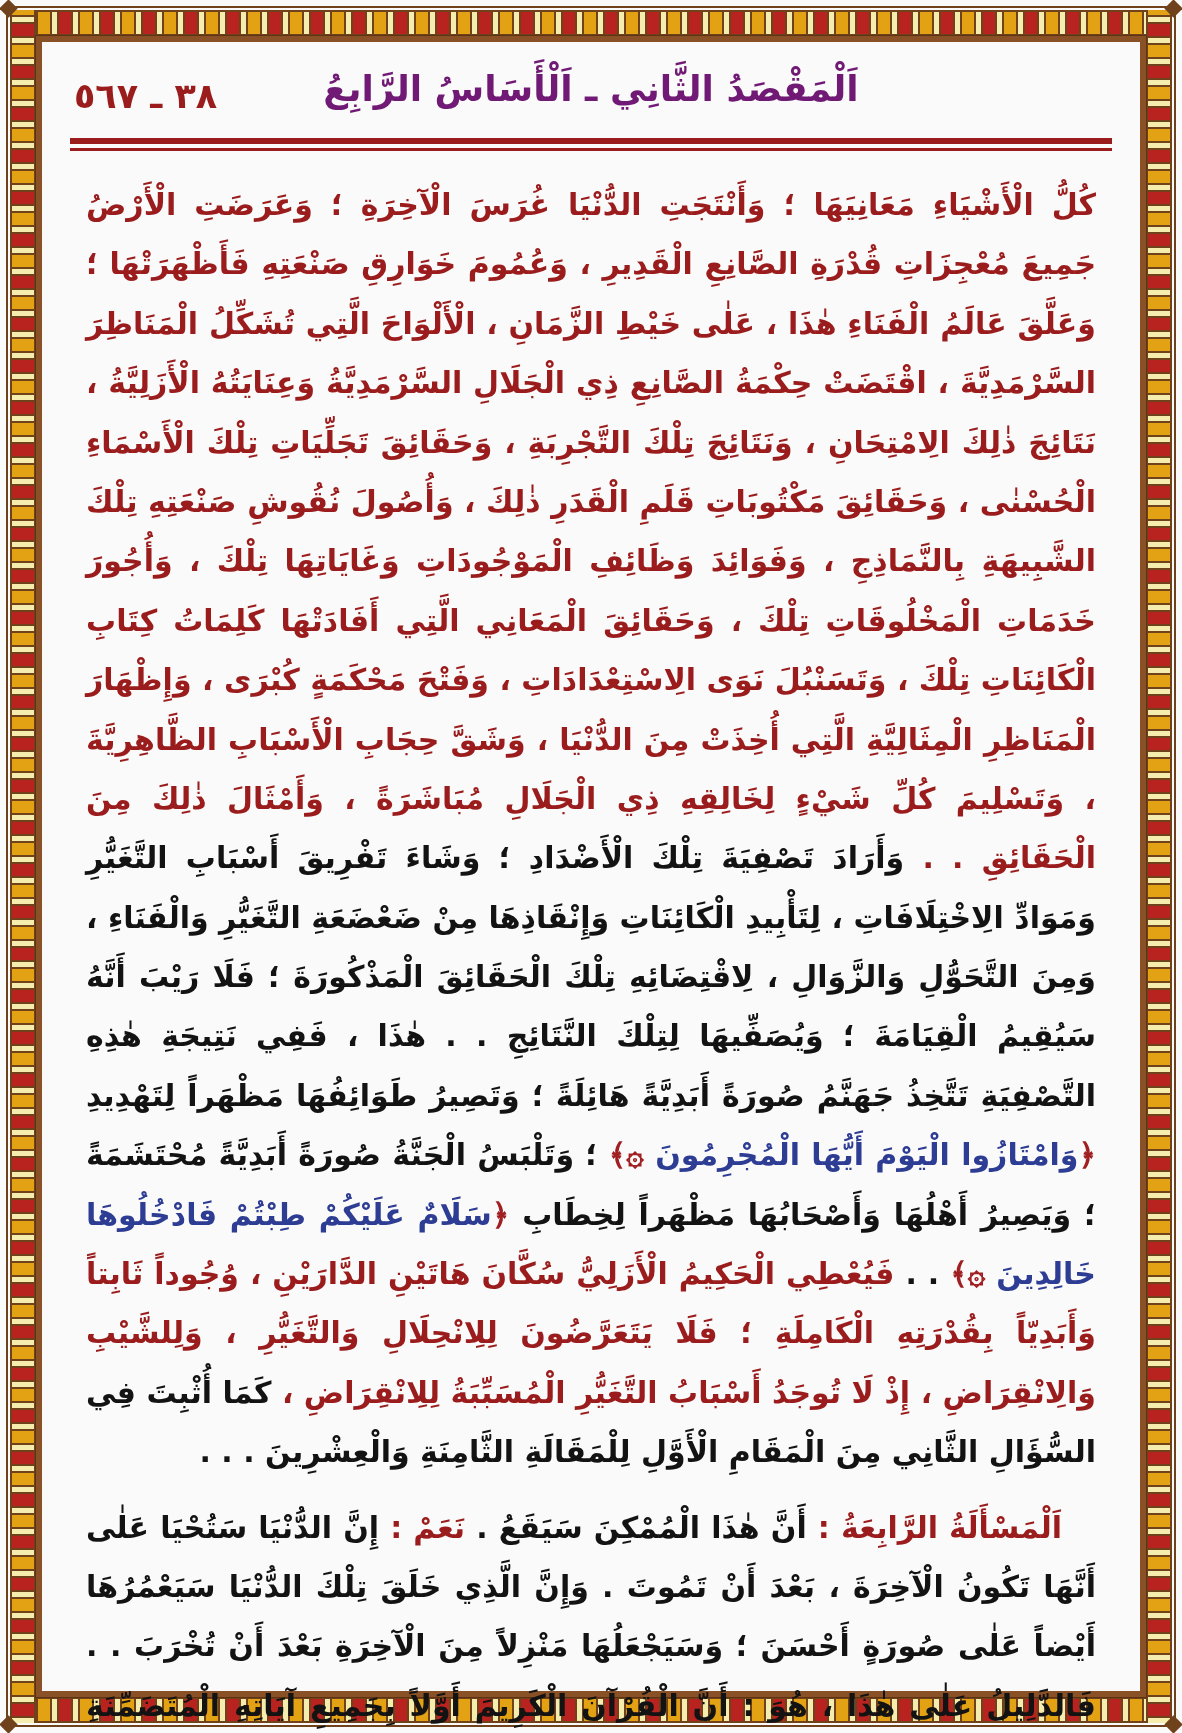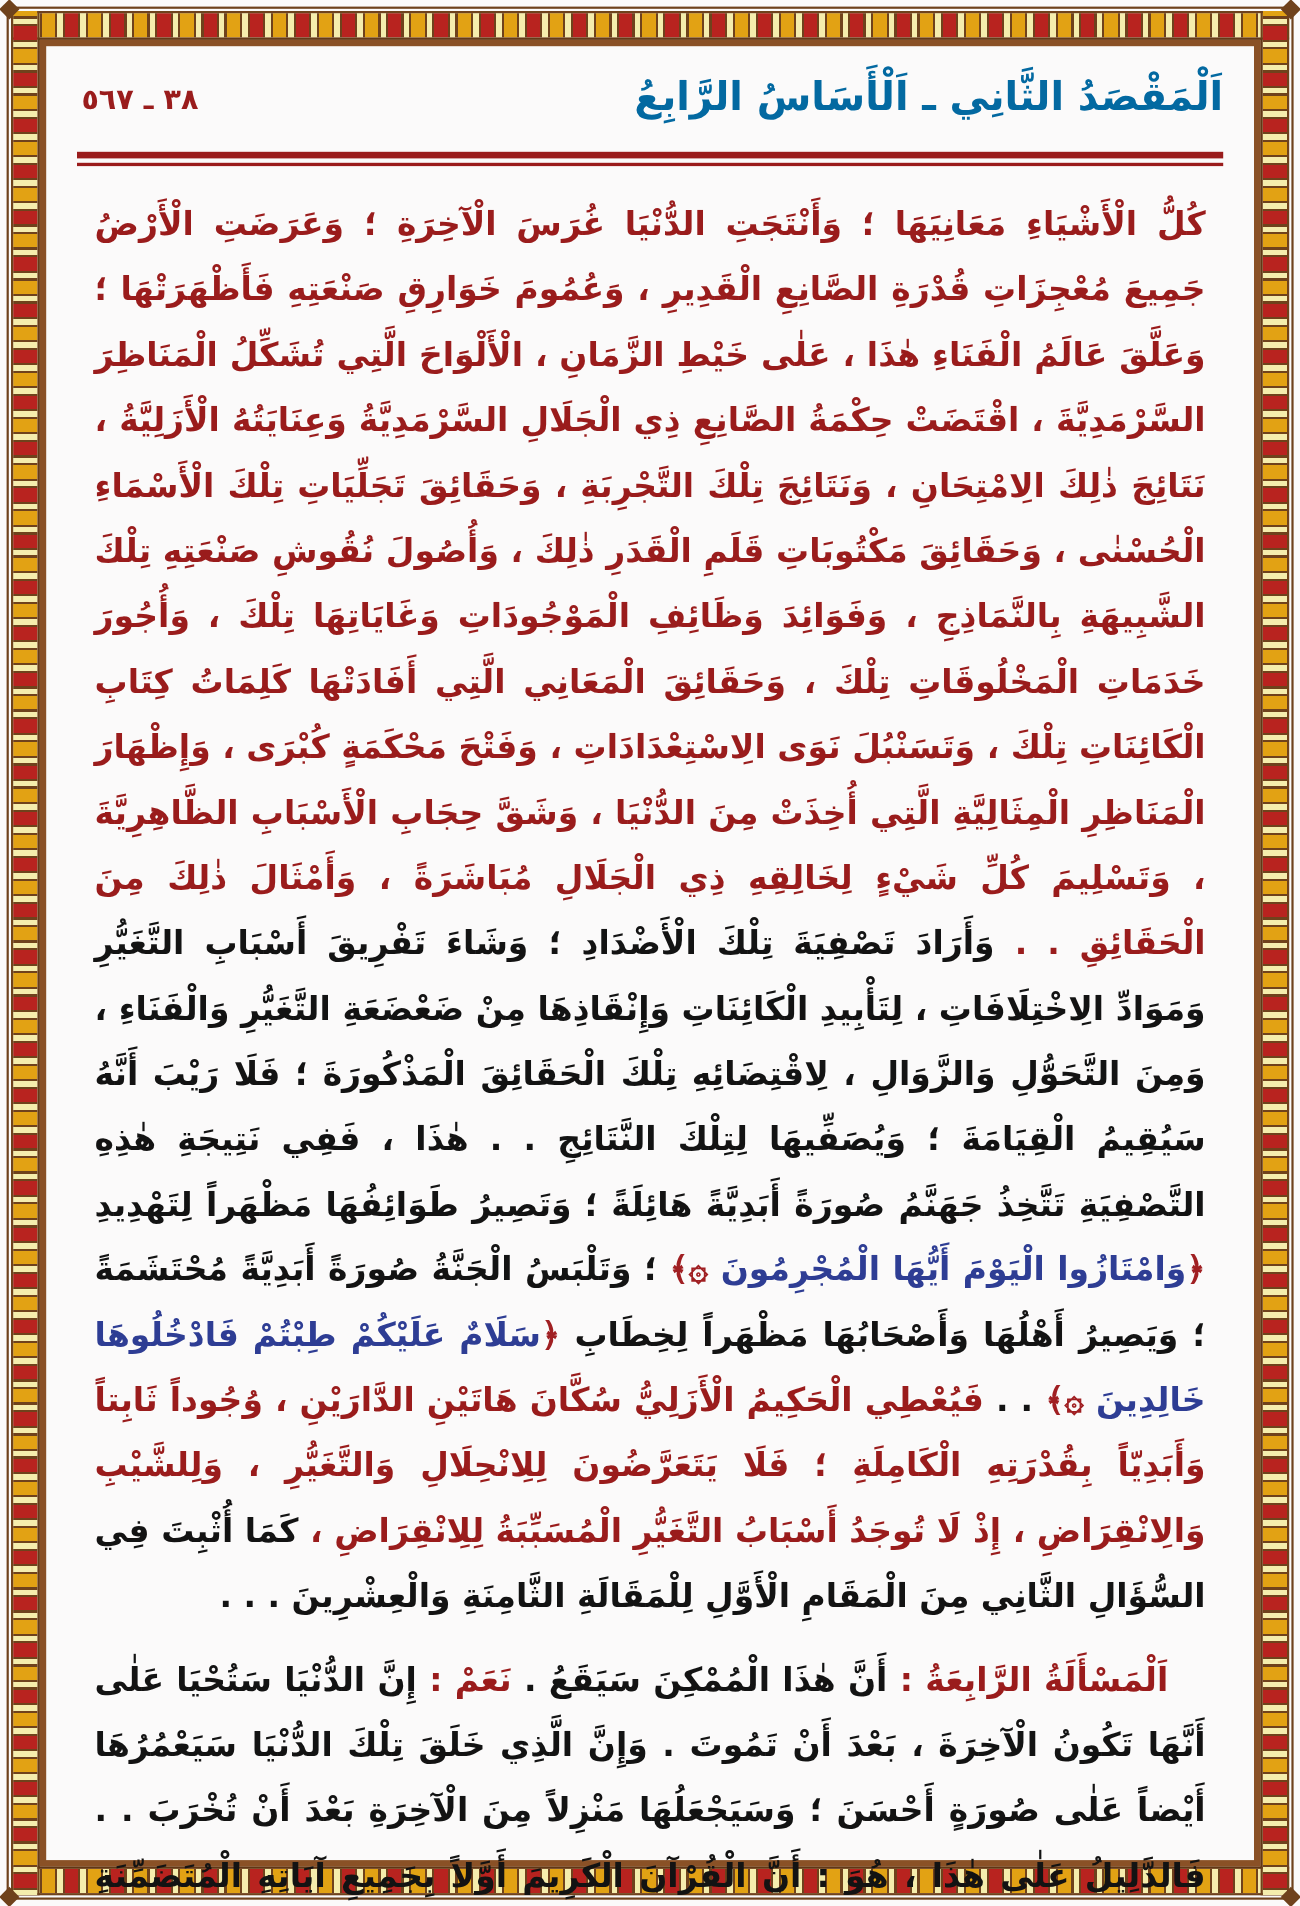--- a/index.html
+++ b/index.html
@@ -56,29 +56,29 @@
   .tip-br { bottom: 2px; right: 2px; }
 
   
   .content {
     position: absolute;
     top: 52px; right: 70px; left: 70px; bottom: 52px;
     direction: rtl;
   }
   .header { position: relative; height: 78px; }
   .page-title {
-    text-align: right;
+    text-align: center;
     font-size: 36px; font-weight: bold;
-    color: #0369a1;
+    color: #701a75;
     padding-top: 16px;
     letter-spacing: 0.5px;
   }
   .page-numbers {
     position: absolute; left: 4px; top: 24px;
-    font-size: 26px; font-weight: bold;
+    font-size: 35px; font-weight: bold;
     color: #9a1c1c;
     direction: rtl;
   }
   .header-rule {
     height: 4px;
     border-top: 6px solid #9a1c1c;
     border-bottom: 3px solid #9a1c1c;
     margin-top: 8px;
   }
   .body-text {

